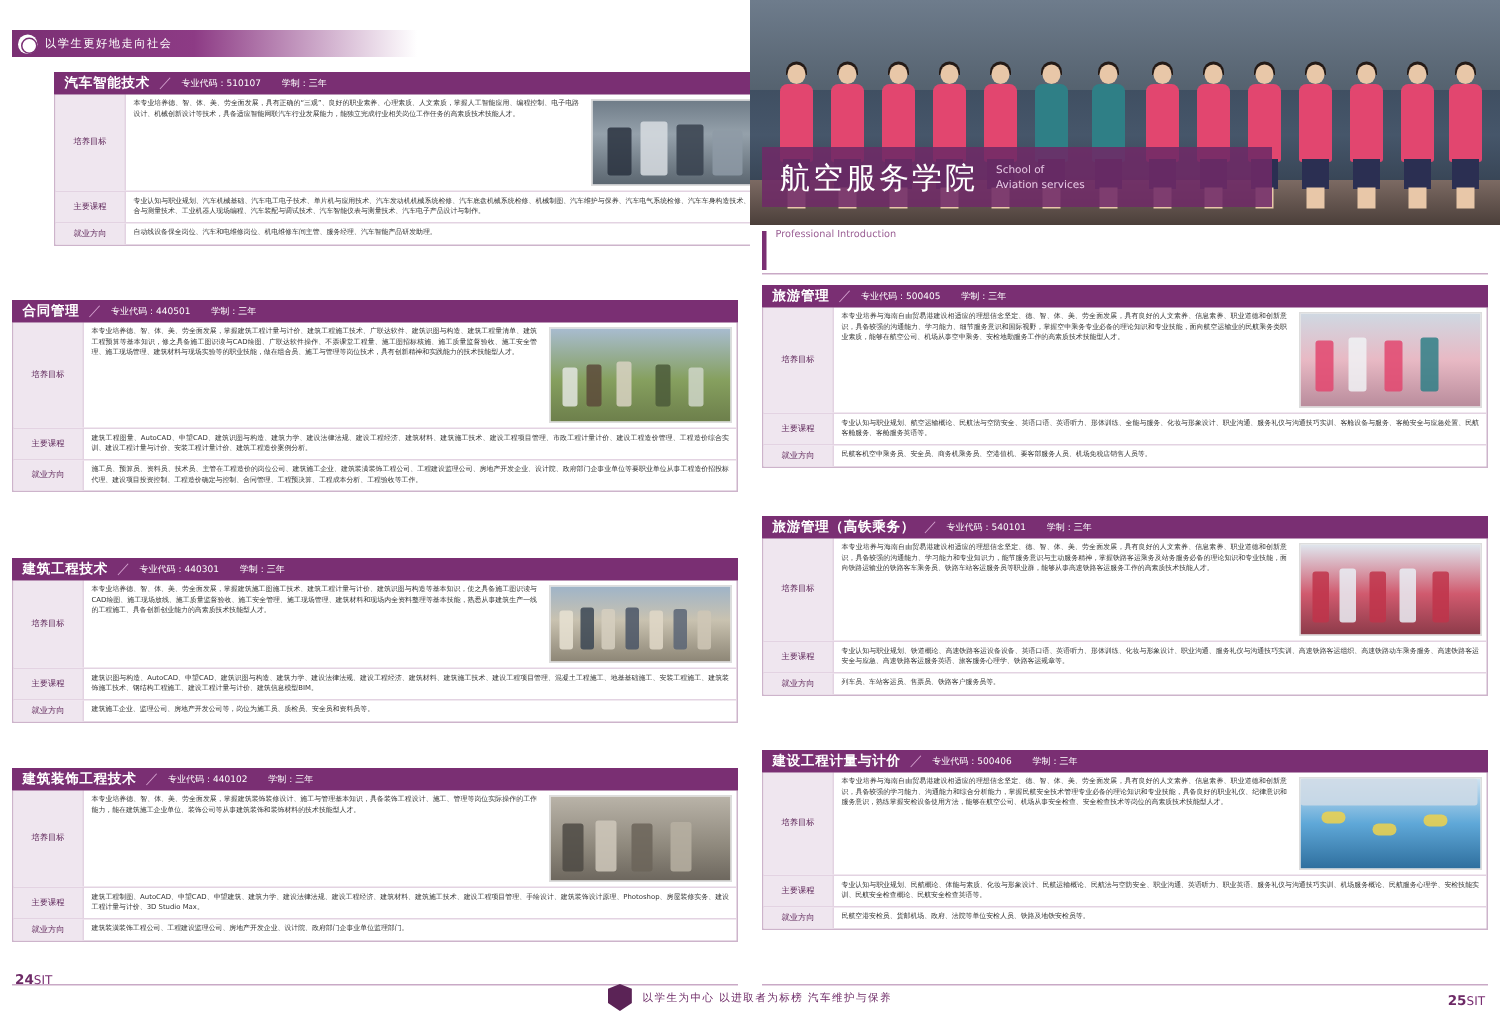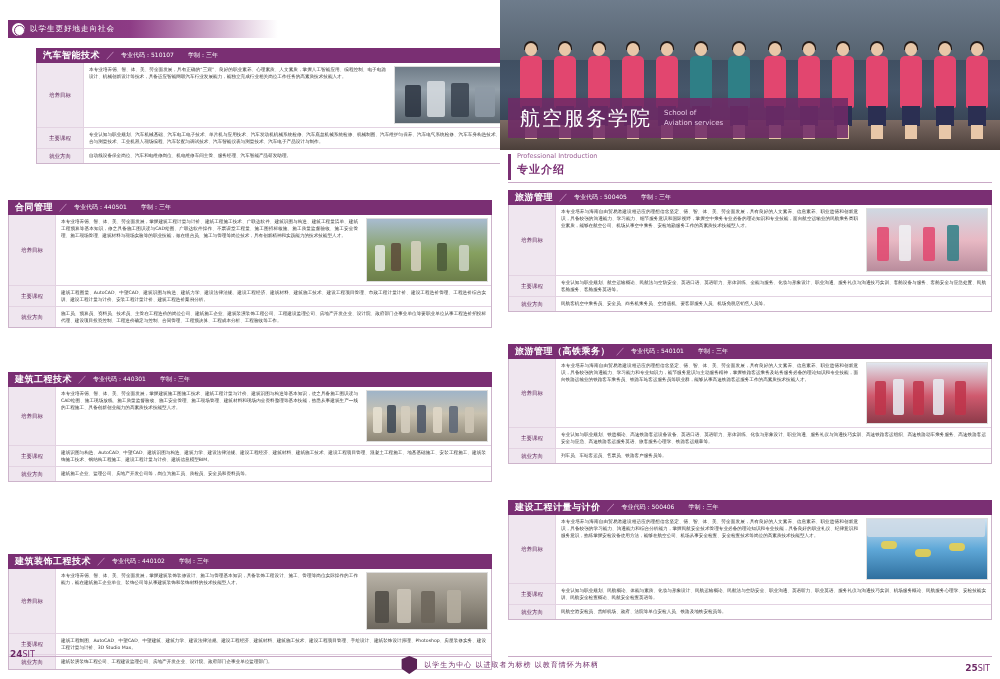--- a/index.html
+++ b/index.html
@@ -227,21 +227,21 @@
           <div class="lbl">主要课程</div>
           <div class="val">建筑识图与构造、AutoCAD、中望CAD、建筑识图与构造、建筑力学、建设法律法规、建设工程经济、建筑材料、建筑施工技术、建设工程项目管理、混凝土工程施工、地基基础施工、安装工程施工、建筑装饰施工技术、钢结构工程施工、建设工程计量与计价、建筑信息模型BIM。</div>
         </div>
         <div class="row">
           <div class="lbl">就业方向</div>
           <div class="val">建筑施工企业、监理公司、房地产开发公司等，岗位为施工员、质检员、安全员和资料员等。</div>
         </div>
       </div>
     </div>
 
-    <div class="card" style="top:554px;">
+    <div class="card" style="top:512px;">
       <div class="card-title">
         <span class="name">建筑装饰工程技术</span>
         <span class="slash">／</span>
         <span class="meta"><span>专业代码：</span><span>440102</span></span>
         <span class="meta"><span>学制：</span><span>三年</span></span>
       </div>
       <div class="rows">
         <div class="row">
           <div class="lbl">培养目标</div>
           <div class="val">本专业培养德、智、体、美、劳全面发展，掌握建筑装饰装修设计、施工与管理基本知识，具备装饰工程设计、施工、管理等岗位实际操作的工作能力，能在建筑施工企业单位、装饰公司等从事建筑装饰和装饰材料的技术技能型人才。</div>
@@ -380,21 +380,20 @@
     <span class="big">航空服务学院</span>
     <span class="eng">
       <span>School of</span><br>
       <span>Aviation services</span>
     </span>
   </div>
 
   <div class="intro-block">
     <div class="bar"></div>
     <div class="eng">Professional Introduction</div>
-    <div class="cn">专业介绍</div>
   </div>
   <div class="intro-rule"></div>
 
   <div class="card" style="left:508px;top:190px;">
     <div class="card-title">
       <span class="name">旅游管理</span>
       <span class="slash">／</span>
       <span class="meta"><span>专业代码：</span><span>500405</span></span>
       <span class="meta"><span>学制：</span><span>三年</span></span>
     </div>
@@ -485,16 +484,16 @@
     </div>
   </div>
 
   <div class="rule-bottom-right"></div>
   <div class="pg-right">
     <span>25</span><span class="sit">SIT</span>
   </div>
 
   <div class="footer-motto">
     <span class="crest"></span>
-    <span class="mtxt">以学生为中心  以进取者为标榜  以教育情怀为杯柄</span>
+    <span class="mtxt">以学生为中心  以进取者为标榜  汽车维护与保养</span>
   </div>
 
 </div>
 
 </body></html>

